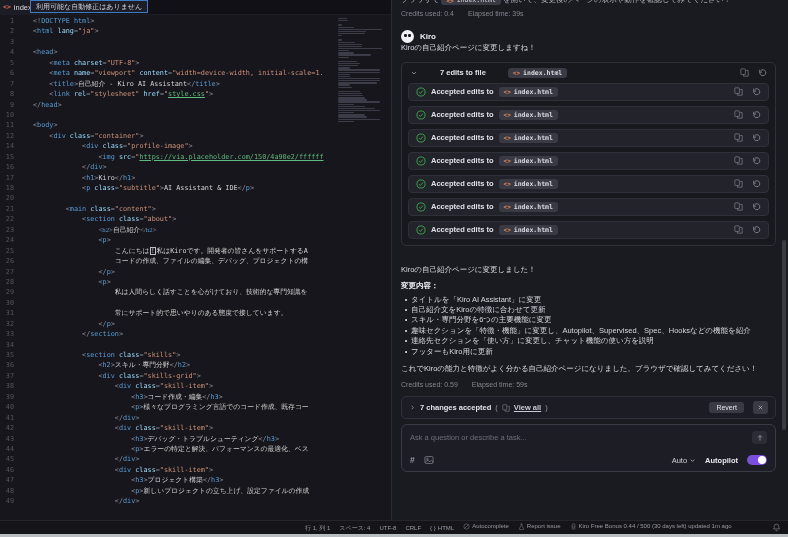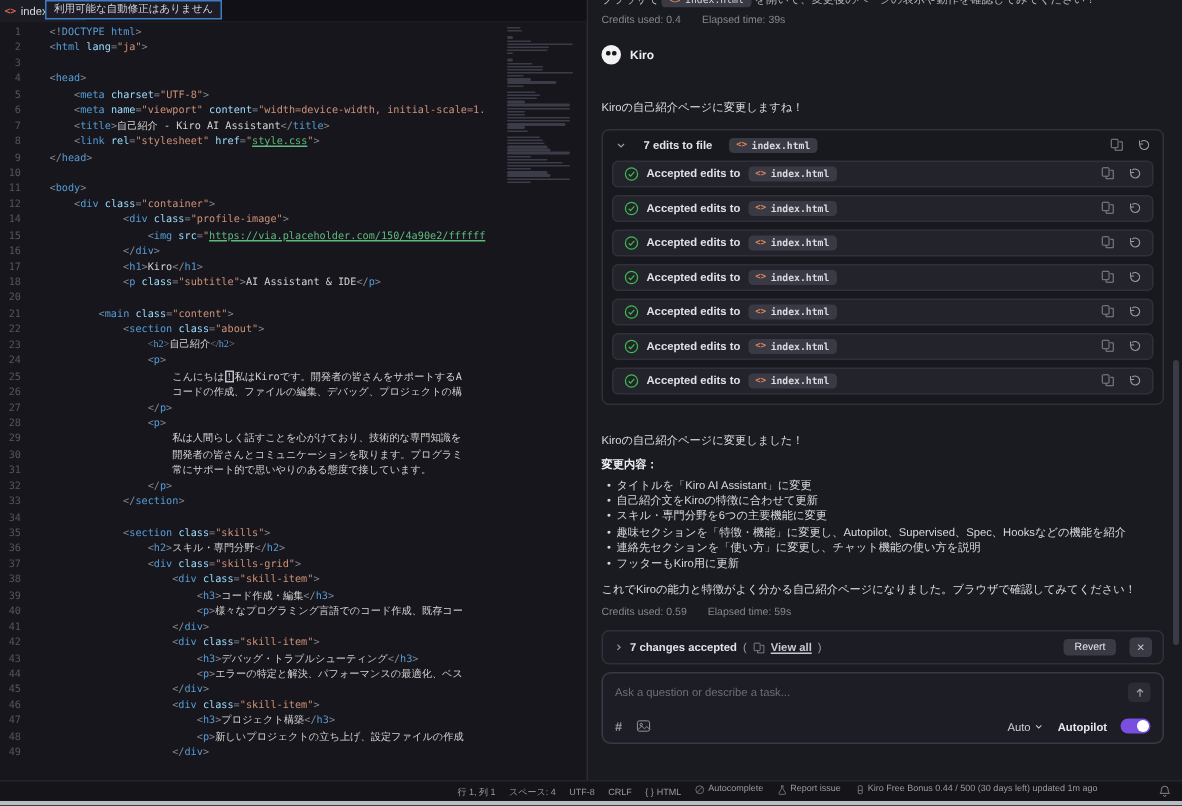--- a/index.html
+++ b/index.html
@@ -35,27 +35,27 @@
   .clip-line{margin-top:-5px;font-size:7.5px;color:#b5b5bf;white-space:nowrap;overflow:hidden;}
   .credits{margin-top:5px;font-size:7px;color:#85858f;}
   .credits span{margin-right:14px;}
   .bubble-row{display:flex;justify-content:flex-end;margin-top:13px;}
   .bubble{background:#2e2e36;border-radius:4px;padding:4px 8px;font-size:7.5px;color:#e8e8ee;}
   .kiro-row{display:flex;align-items:center;gap:6px;margin-top:13px;}
   .avatar{width:13px;height:13px;border-radius:50%;background:#f2f2f4;position:relative;flex:none;}
   .eye{position:absolute;top:4px;width:2.2px;height:3.4px;border-radius:1.2px;background:#17171d;}
   .eye.l{left:3.4px}.eye.r{right:3.4px}
   .kiro-name{font-size:8px;font-weight:700;color:#ededf3;}
-  .msg{margin-top:24px;font-size:7.5px;color:#dcdce4;line-height:10.5px;}
+  .msg{margin-top:0;font-size:7.5px;color:#dcdce4;line-height:10.5px;}
   .bold{font-weight:700;color:#ececf2;}
   .chip{display:inline-flex;align-items:center;gap:3px;background:#3a3a44;border-radius:3px;
         padding:1px 5px;font-family:"DejaVu Sans Mono",monospace;font-size:6.5px;color:#d8d8e0;vertical-align:middle;}
   .chip .ci{color:#e0885a;font-weight:700;font-size:6px;}
   .edits-card{margin-top:8px;border:1px solid #30303b;border-radius:5px;background:#18181f;padding-bottom:1px;}
-  .edits-head{display:flex;align-items:center;gap:11px;padding:5px 8px 5px;font-size:7.5px;font-weight:700;color:#e2e2e8;}
+  .edits-head{display:flex;align-items:center;gap:22px;padding:5px 8px 5px;font-size:7.5px;font-weight:700;color:#e2e2e8;}
   .erow{display:flex;align-items:center;gap:5px;margin:0 6px 5px;background:#23232b;border:1px solid #30303a;
         border-radius:4px;padding:3px 7px;font-size:7.5px;font-weight:600;color:#e0e0e8;}
   .ric{margin-left:auto;display:flex;gap:9px;align-items:center;color:#9a9aa6;}
   .icon-btn{display:inline-flex;align-items:center;color:#9a9aa6;}
   .bullets{margin-top:3px;}
   .b{display:flex;font-size:7.5px;color:#d8d8e0;line-height:10.4px;}
   .b .dot{width:10px;flex:none;text-align:center;}
   .changes-bar{display:flex;align-items:center;gap:4px;font-size:7.5px;font-weight:700;color:#e2e2e8;
                margin-top:8px;border:1px solid #30303b;border-radius:5px;background:#1c1c24;padding:4px 7px;}
   .viewall{text-decoration:underline;font-weight:600;color:#c9c9d3;}
@@ -122,21 +122,21 @@
             <div class="cl"><span class="ln">20</span><span class="lc" style="padding-left: 0px;"></span></div>
             <div class="cl"><span class="ln">21</span><span class="lc" style="padding-left: 32.72px;"><span class="tp">&lt;</span><span class="tt">main</span><span class="ta"> class</span><span class="tp">=</span><span class="ts">"content"</span><span class="tp">&gt;</span></span></div>
             <div class="cl"><span class="ln">22</span><span class="lc" style="padding-left: 49.08px;"><span class="tp">&lt;</span><span class="tt">section</span><span class="ta"> class</span><span class="tp">=</span><span class="ts">"about"</span><span class="tp">&gt;</span></span></div>
             <div class="cl"><span class="ln">23</span><span class="lc" style="padding-left: 65.44px; font-family: Liberation Serif, serif;"><span class="tp">&lt;</span><span class="tt">h2</span><span class="tp">&gt;</span><span class="tx">自己紹介</span><span class="tp">&lt;/</span><span class="tt">h2</span><span class="tp">&gt;</span></span></div>
             <div class="cl"><span class="ln">24</span><span class="lc" style="padding-left: 65.44px;"><span class="tp">&lt;</span><span class="tt">p</span><span class="tp">&gt;</span></span></div>
             <div class="cl"><span class="ln">25</span><span class="lc" style="padding-left: 81.8px;"><span class="tx">こんにちは</span><span class="tc">！</span><span class="tx">私はKiroです。開発者の皆さんをサポートするA</span></span></div>
             <div class="cl"><span class="ln">26</span><span class="lc" style="padding-left: 81.8px;"><span class="tx">コードの作成、ファイルの編集、デバッグ、プロジェクトの構</span></span></div>
             <div class="cl"><span class="ln">27</span><span class="lc" style="padding-left: 65.44px;"><span class="tp">&lt;/</span><span class="tt">p</span><span class="tp">&gt;</span></span></div>
             <div class="cl"><span class="ln">28</span><span class="lc" style="padding-left: 65.44px;"><span class="tp">&lt;</span><span class="tt">p</span><span class="tp">&gt;</span></span></div>
             <div class="cl"><span class="ln">29</span><span class="lc" style="padding-left: 81.8px;"><span class="tx">私は人間らしく話すことを心がけており、技術的な専門知識を</span></span></div>
-            <div class="cl"><span class="ln">30</span><span class="lc" style="padding-left: 81.8px;"><span class="tx">開発者の皆さんとコミュニケーションを取ります。プログラミ</span></span></div>
+            <div class="cl"><span class="ln">30</span></div>
             <div class="cl"><span class="ln">31</span><span class="lc" style="padding-left: 81.8px;"><span class="tx">常にサポート的で思いやりのある態度で接しています。</span></span></div>
             <div class="cl"><span class="ln">32</span><span class="lc" style="padding-left: 65.44px;"><span class="tp">&lt;/</span><span class="tt">p</span><span class="tp">&gt;</span></span></div>
             <div class="cl"><span class="ln">33</span><span class="lc" style="padding-left: 49.08px;"><span class="tp">&lt;/</span><span class="tt">section</span><span class="tp">&gt;</span></span></div>
             <div class="cl"><span class="ln">34</span><span class="lc" style="padding-left: 0px;"></span></div>
             <div class="cl"><span class="ln">35</span><span class="lc" style="padding-left: 49.08px;"><span class="tp">&lt;</span><span class="tt">section</span><span class="ta"> class</span><span class="tp">=</span><span class="ts">"skills"</span><span class="tp">&gt;</span></span></div>
             <div class="cl"><span class="ln">36</span><span class="lc" style="padding-left: 65.44px;"><span class="tp">&lt;</span><span class="tt">h2</span><span class="tp">&gt;</span><span class="tx">スキル・専門分野</span><span class="tp">&lt;/</span><span class="tt">h2</span><span class="tp">&gt;</span></span></div>
             <div class="cl"><span class="ln">37</span><span class="lc" style="padding-left: 65.44px;"><span class="tp">&lt;</span><span class="tt">div</span><span class="ta"> class</span><span class="tp">=</span><span class="ts">"skills-grid"</span><span class="tp">&gt;</span></span></div>
             <div class="cl"><span class="ln">38</span><span class="lc" style="padding-left: 81.8px;"><span class="tp">&lt;</span><span class="tt">div</span><span class="ta"> class</span><span class="tp">=</span><span class="ts">"skill-item"</span><span class="tp">&gt;</span></span></div>
             <div class="cl"><span class="ln">39</span><span class="lc" style="padding-left: 98.16px;"><span class="tp">&lt;</span><span class="tt">h3</span><span class="tp">&gt;</span><span class="tx">コード作成・編集</span><span class="tp">&lt;/</span><span class="tt">h3</span><span class="tp">&gt;</span></span></div>
             <div class="cl"><span class="ln">40</span><span class="lc" style="padding-left: 98.16px;"><span class="tp">&lt;</span><span class="tt">p</span><span class="tp">&gt;</span><span class="tx">様々なプログラミング言語でのコード作成、既存コー</span></span></div>

